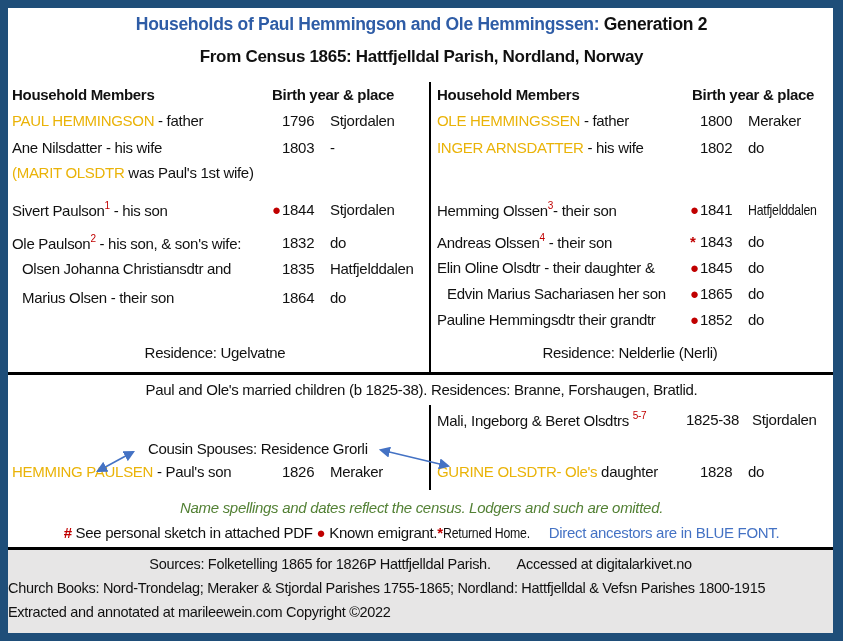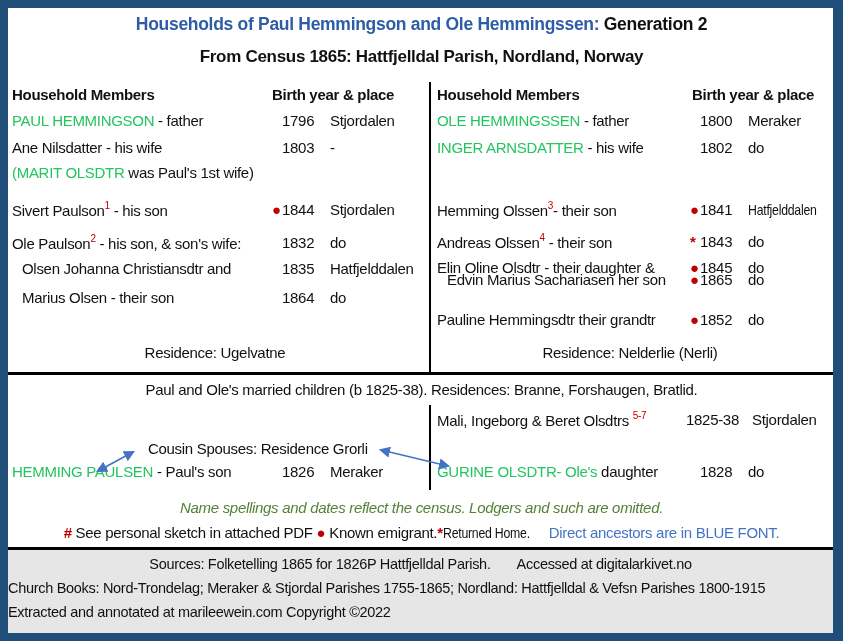--- a/index.html
+++ b/index.html
@@ -20,21 +20,21 @@
   .row { position:absolute; height:20px; font-size:15px; white-space:nowrap; }
   .row .nm { position:absolute; left:12px; }
   .row .nm.ind { left:22px; }
   .rcol .nm { left:7px; }
   .rcol .nm.ind { left:17px; }
   .row .yc { position:absolute; left:272px; }
   .rcol .yc { left:260px; }
   .row .pl { position:absolute; left:330px; }
   .rcol .pl { left:318px; }
   .mark { display:inline-block; width:10px; color:#C00000; font-weight:700; }
-  .blue { color:#22c55e; }
+  .blue { color:#eab308; }
   sup.ref { color:#C00000; font-size:10px; position:relative; top:-1px; }
   .vline { position:absolute; width:2px; background:#000; }
   .hline { position:absolute; left:8px; width:825px; background:#000; }
   .residence { font-size:15px; }
   .married-heading { top:381px; font-size:15px; }
   .cousin-label { font-size:15px; }
   .note-green { top:499px; font-size:15px; font-style:italic; color:#538135; }
   .keyline { top:524px; font-size:15px; white-space:nowrap; }
   .keyline .red { color:#C00000; font-weight:700; }
   .keyline .blue { color:#4472C4; }
@@ -114,21 +114,21 @@
   <div class="row rcol" style="left:430px; top:233px; width:405px;">
     <span class="nm"><span>Andreas Olssen</span><sup class="ref">4</sup><span> - their son</span></span>
     <span class="yc"><span class="mark">*</span><span>1843</span></span>
     <span class="pl">do</span>
   </div>
   <div class="row rcol" style="left:430px; top:259px; width:405px;">
     <span class="nm"><span>Elin Oline Olsdtr - their daughter &amp;</span></span>
     <span class="yc"><span class="mark">●</span><span>1845</span></span>
     <span class="pl">do</span>
   </div>
-  <div class="row rcol" style="left:430px; top:271px; width:405px;">
+  <div class="row rcol" style="left:430px; top:285px; width:405px;">
     <span class="nm ind"><span>Edvin Marius Sachariasen her son</span></span>
     <span class="yc"><span class="mark">●</span><span>1865</span></span>
     <span class="pl">do</span>
   </div>
   <div class="row rcol" style="left:430px; top:311px; width:405px;">
     <span class="nm"><span>Pauline Hemmingsdtr their grandtr</span></span>
     <span class="yc"><span class="mark">●</span><span>1852</span></span>
     <span class="pl">do</span>
   </div>
   <div class="abs residence" style="left:430px; top:344px; width:400px; text-align:center;">Residence: Nelderlie (Nerli)</div>

